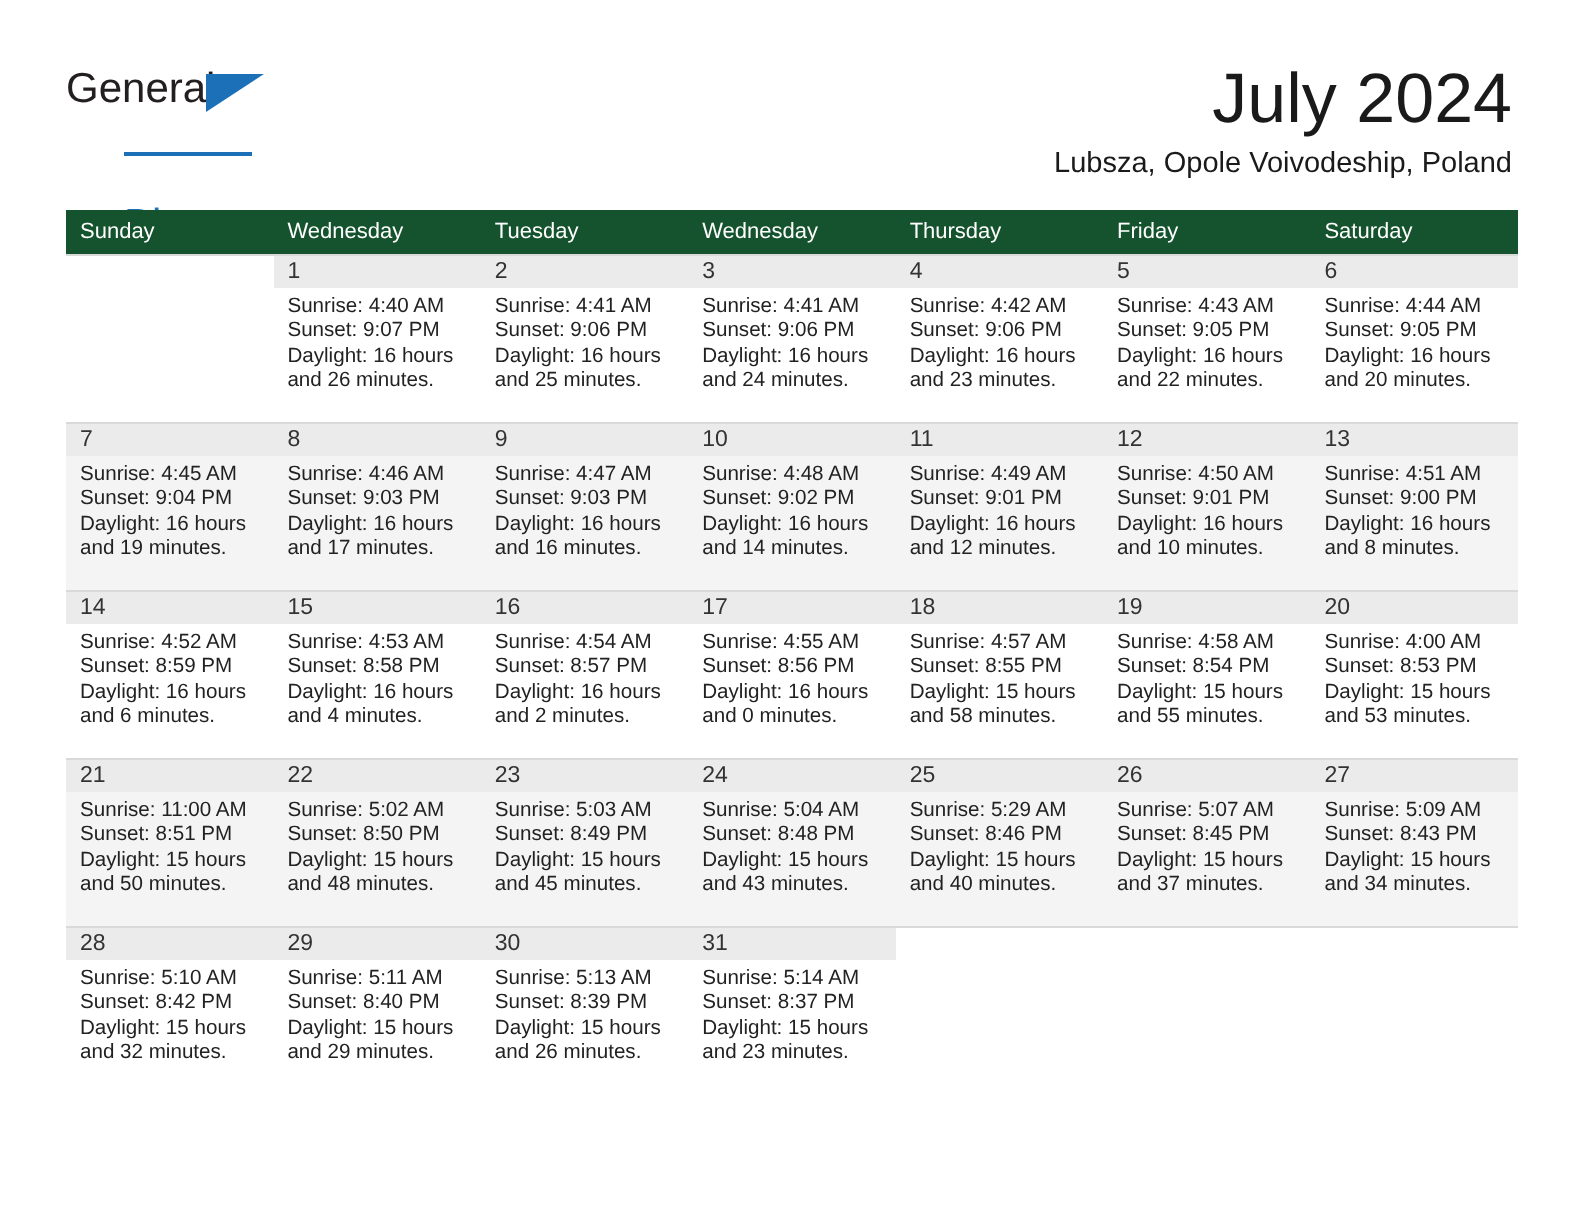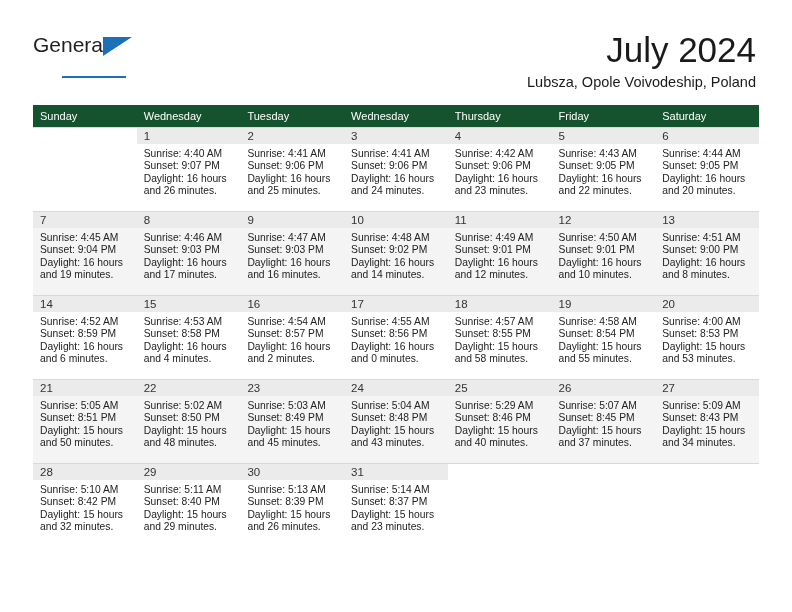--- a/index.html
+++ b/index.html
@@ -411,21 +411,21 @@
                 <div>and 53 minutes.</div>
               </div>
             </div>
           </td>
         </tr>
         <tr class="row-shaded">
           <td>
             <div class="cell">
               <div class="day-head">21</div>
               <div class="info">
-                <div>Sunrise: 5:05 AM</div>
+                <div>Sunrise: 11:00 AM</div>
                 <div>Sunset: 8:51 PM</div>
                 <div>Daylight: 15 hours</div>
                 <div>and 50 minutes.</div>
               </div>
             </div>
           </td>
           <td>
             <div class="cell">
               <div class="day-head">22</div>
               <div class="info">

